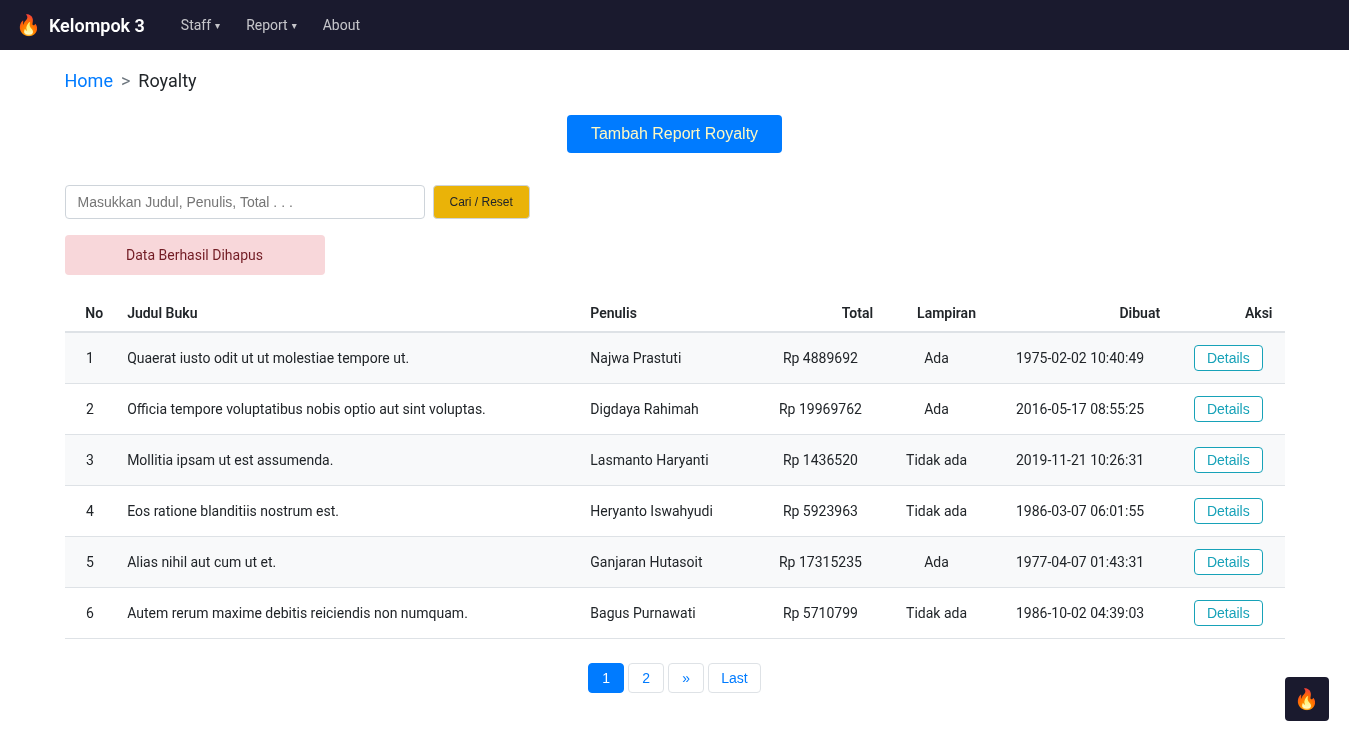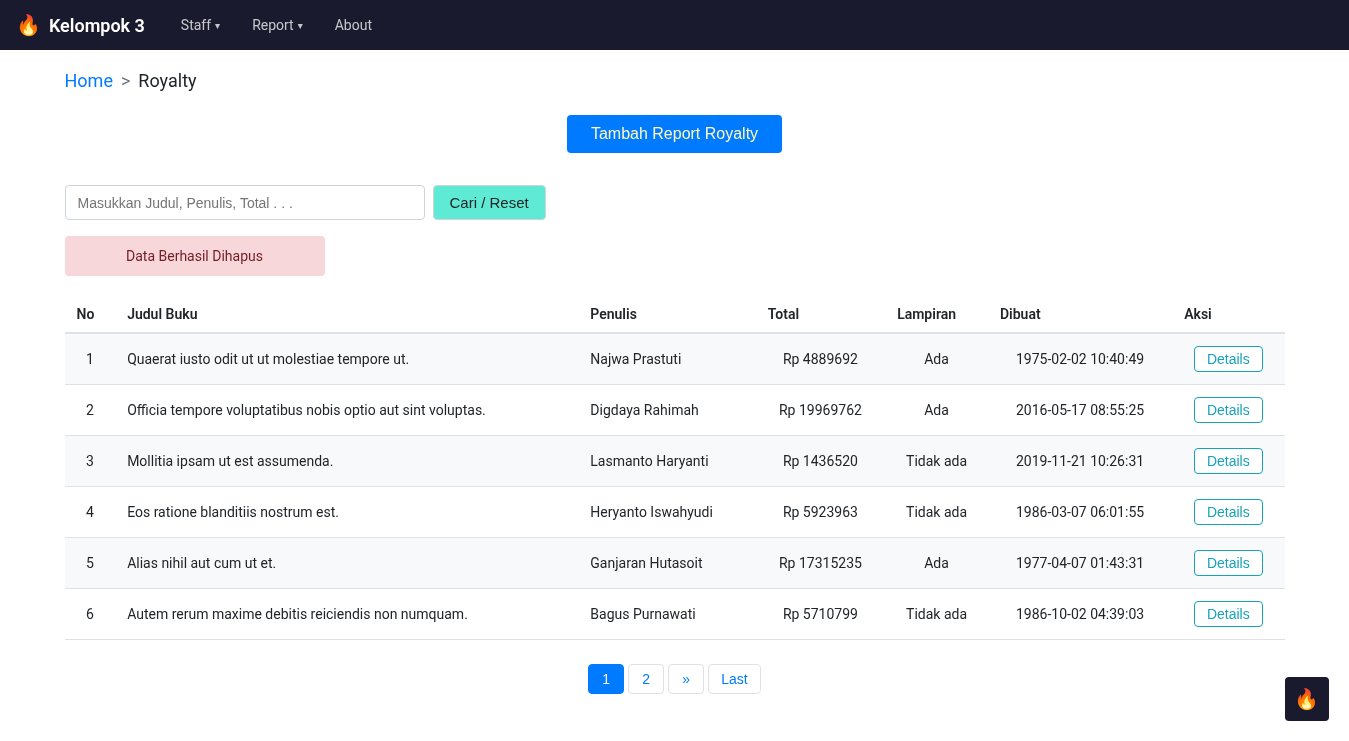--- a/index.html
+++ b/index.html
@@ -23,21 +23,21 @@
       color: #fff;
       margin-right: 24px;
     }
     .flame-icon {
       color: #ff6b35;
       font-size: 20px;
     }
     .nav-items {
       display: flex;
       align-items: center;
-      gap: 8px;
+      gap: 2px;
     }
     .nav-item {
       padding: 8px 12px;
       color: rgba(255,255,255,0.75);
       cursor: pointer;
       display: flex;
       align-items: center;
       gap: 4px;
       font-size: 14px;
     }
@@ -100,24 +100,24 @@
       width: 360px;
       padding: 8px 12px;
       border: 1px solid #ced4da;
       border-radius: 4px;
       font-size: 14px;
       color: #6c757d;
     }
     .search-btn {
       padding: 8px 16px;
       border: 1px solid #ced4da;
-      background: #5eead4;
-      border-radius: 4px;
-      cursor: pointer;
-      font-size: 15px;
+      background: #eab308;
+      border-radius: 4px;
+      cursor: pointer;
+      font-size: 12px;
       color: #212529;
     }
 
     
     .alert-success {
       background-color: #f8d7da;
       color: #721c24;
       padding: 12px 20px;
       border-radius: 4px;
       margin-bottom: 20px;
@@ -133,21 +133,21 @@
       margin-bottom: 24px;
     }
     .data-table th {
       font-weight: 600;
       padding: 10px 12px;
       text-align: left;
       border-bottom: 2px solid #dee2e6;
       color: #212529;
       font-size: 14px;
     }
-    .data-table th.center { text-align: left; }
+    .data-table th.center { text-align: right; }
     .data-table td {
       padding: 12px 12px;
       border-bottom: 1px solid #dee2e6;
       font-size: 14px;
       vertical-align: middle;
     }
     .data-table td.center { text-align: center; }
     .data-table tbody tr:nth-child(odd) { background-color: #f8f9fa; }
     .data-table tbody tr:nth-child(even) { background-color: #fff; }
 

